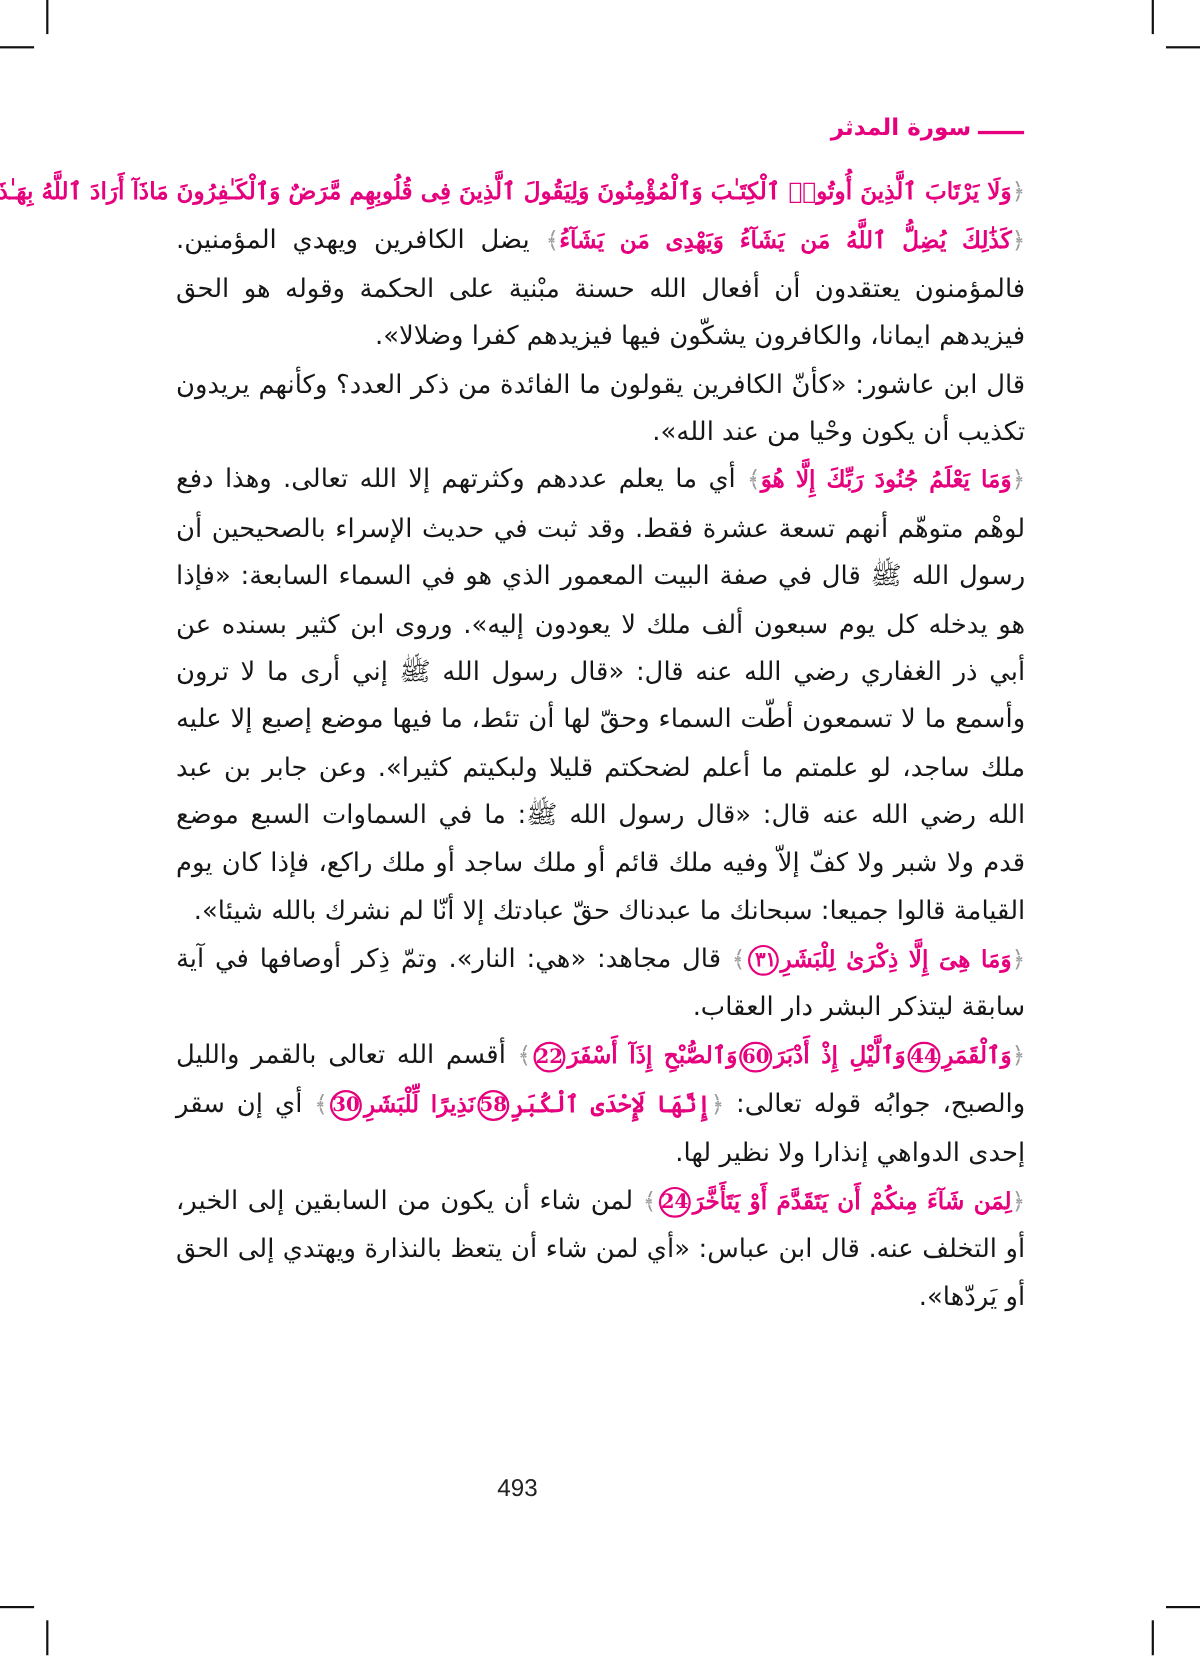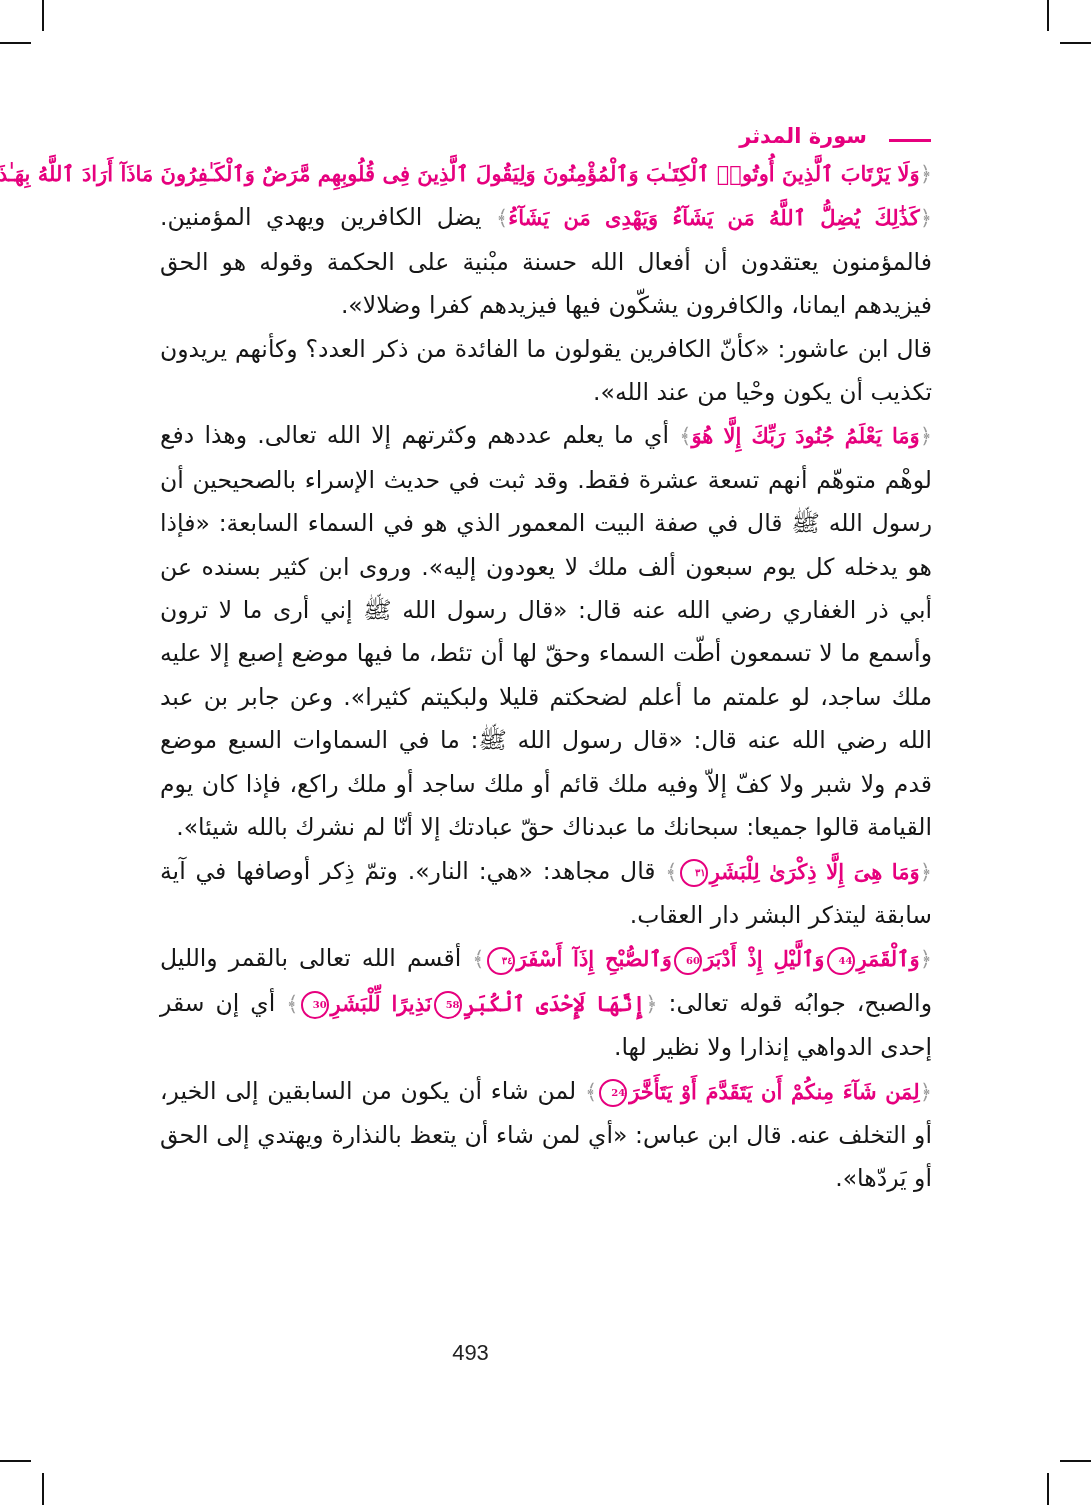--- a/index.html
+++ b/index.html
@@ -1,39 +1,39 @@
 <!DOCTYPE html>
 <html lang="ar"><head>
 <meta charset="utf-8">
 <style>
   html, body { margin: 0; padding: 0; background: #ffffff; }
   body { width: 1091px; height: 1505px; position: relative; overflow: hidden; }
   .crop { position: absolute; background: #111; }
   .header {
-    position: absolute; top: 124px; right: 160px;
-    display: flex; align-items: center; direction: rtl; gap: 22px;
+    position: absolute; top: 104px; right: 160px;
+    display: flex; align-items: center; direction: rtl; gap: 6px;
   }
   .header-line { width: 42px; height: 3px; background: #e6007e; margin-top: 8px; }
   .header-title {
     font-family: "DejaVu Sans", sans-serif; font-size: 21px; color: #e6007e; font-weight: bold;
   }
   .content {
     position: absolute; top: 152px; left: 160px; width: 772px;
     direction: rtl; text-align: justify; text-align-last: right;
     font-family: "DejaVu Sans", sans-serif; font-size: 23.5px; line-height: 43.4px;
     color: #161616;
   }
   .para { margin: 0; }
   .para.indent { padding-right: 40px; }
   .ayah { color: #e6007e; font-family: "DejaVu Serif", serif; font-weight: bold; font-size: 21px; }
   .bracket { color: #999; font-weight: normal; }
   .ayah-num {
     display: inline-block; min-width: 24px; height: 24px; line-height: 24px;
     border: 2px solid #e6007e; border-radius: 50%; text-align: center;
-    font-size: 10px; margin: 0 2px; vertical-align: middle; color: #e6007e;
+    font-size: 18px; margin: 0 2px; vertical-align: middle; color: #e6007e;
   }
   .verse-line { font-size: 19.5px; letter-spacing: -0.4px; white-space: nowrap; }
   .page-number {
     position: absolute; top: 1340px; left: 0; width: 941px; text-align: center;
     font-family: "Liberation Sans", sans-serif; font-size: 22px; color: #222;
   }
 </style>
 </head>
 <body>
 
@@ -71,21 +71,21 @@
     <span>أي ما يعلم عددهم وكثرتهم إلا الله تعالى. وهذا دفع لوهْم متوهّم أنهم تسعة عشرة فقط. وقد ثبت في حديث الإسراء بالصحيحين أن رسول الله ﷺ قال في صفة البيت المعمور الذي هو في السماء السابعة: «فإذا هو يدخله كل يوم سبعون ألف ملك لا يعودون إليه». وروى ابن كثير بسنده عن أبي ذر الغفاري رضي الله عنه قال: «قال رسول الله ﷺ إني أرى ما لا ترون وأسمع ما لا تسمعون أطّت السماء وحقّ لها أن تئط، ما فيها موضع إصبع إلا عليه ملك ساجد، لو علمتم ما أعلم لضحكتم قليلا ولبكيتم كثيرا». وعن جابر بن عبد الله رضي الله عنه قال: «قال رسول الله ﷺ: ما في السماوات السبع موضع قدم ولا شبر ولا كفّ إلاّ وفيه ملك قائم أو ملك ساجد أو ملك راكع، فإذا كان يوم القيامة قالوا جميعا: سبحانك ما عبدناك حقّ عبادتك إلا أنّا لم نشرك بالله شيئا».</span>
   </p>
 
   <p class="para">
     <span class="ayah"><span class="bracket">﴿</span><span>وَمَا هِىَ إِلَّا ذِكْرَىٰ لِلْبَشَرِ</span><span class="ayah-num">٣١</span><span class="bracket">﴾</span></span>
     <span>قال مجاهد: «هي: النار». وتمّ ذِكر أوصافها في آية سابقة ليتذكر البشر دار العقاب.</span>
   </p>
 
 
   <p class="para">
-    <span class="ayah"><span class="bracket">﴿</span><span>وَٱلْقَمَرِ</span><span class="ayah-num">44</span><span>وَٱلَّيْلِ إِذْ أَدْبَرَ</span><span class="ayah-num">60</span><span>وَٱلصُّبْحِ إِذَآ أَسْفَرَ</span><span class="ayah-num">٣٤</span><span class="bracket">﴾</span></span>
+    <span class="ayah"><span class="bracket">﴿</span><span>وَٱلْقَمَرِ</span><span class="ayah-num">44</span><span>وَٱلَّيْلِ إِذْ أَدْبَرَ</span><span class="ayah-num">60</span><span>وَٱلصُّبْحِ إِذَآ أَسْفَرَ</span><span class="ayah-num">22</span><span class="bracket">﴾</span></span>
     <span>أقسم الله تعالى بالقمر والليل والصبح، جوابُه قوله تعالى:</span>
     <span class="ayah"><span class="bracket">﴿</span><span>إِنَّهَا لَإِحْدَى ٱلْكُبَرِ</span><span class="ayah-num">58</span><span>نَذِيرًا لِّلْبَشَرِ</span><span class="ayah-num">30</span><span class="bracket">﴾</span></span>
     <span>أي إن سقر إحدى الدواهي إنذارا ولا نظير لها.</span>
   </p>
 
   <p class="para">
     <span class="ayah"><span class="bracket">﴿</span><span>لِمَن شَآءَ مِنكُمْ أَن يَتَقَدَّمَ أَوْ يَتَأَخَّرَ</span><span class="ayah-num">24</span><span class="bracket">﴾</span></span>
     <span>لمن شاء أن يكون من السابقين إلى الخير، أو التخلف عنه. قال ابن عباس: «أي لمن شاء أن يتعظ بالنذارة ويهتدي إلى الحق أو يَردّها».</span>
   </p>
 

